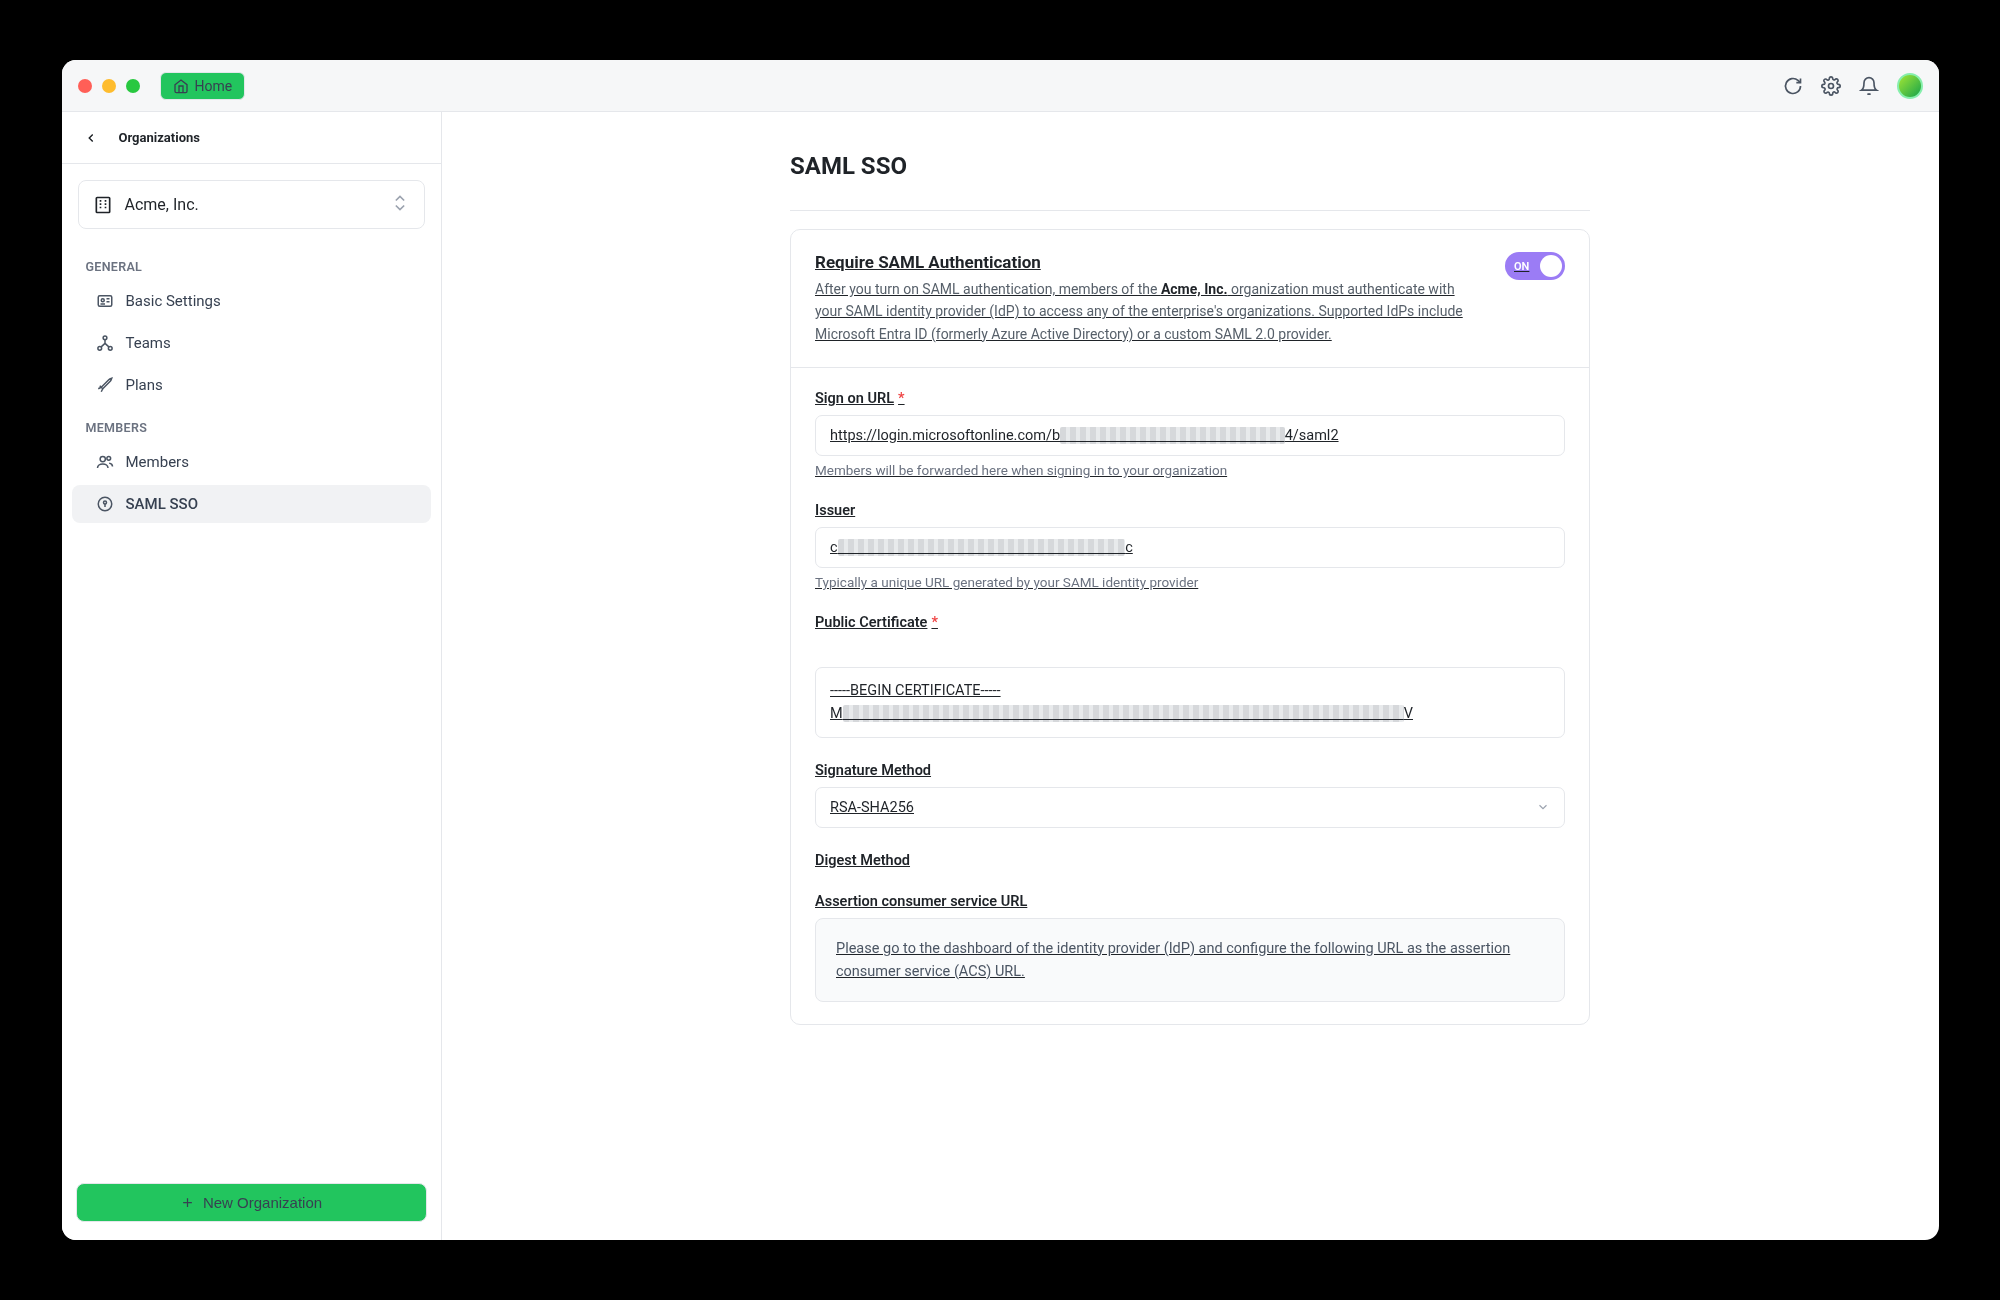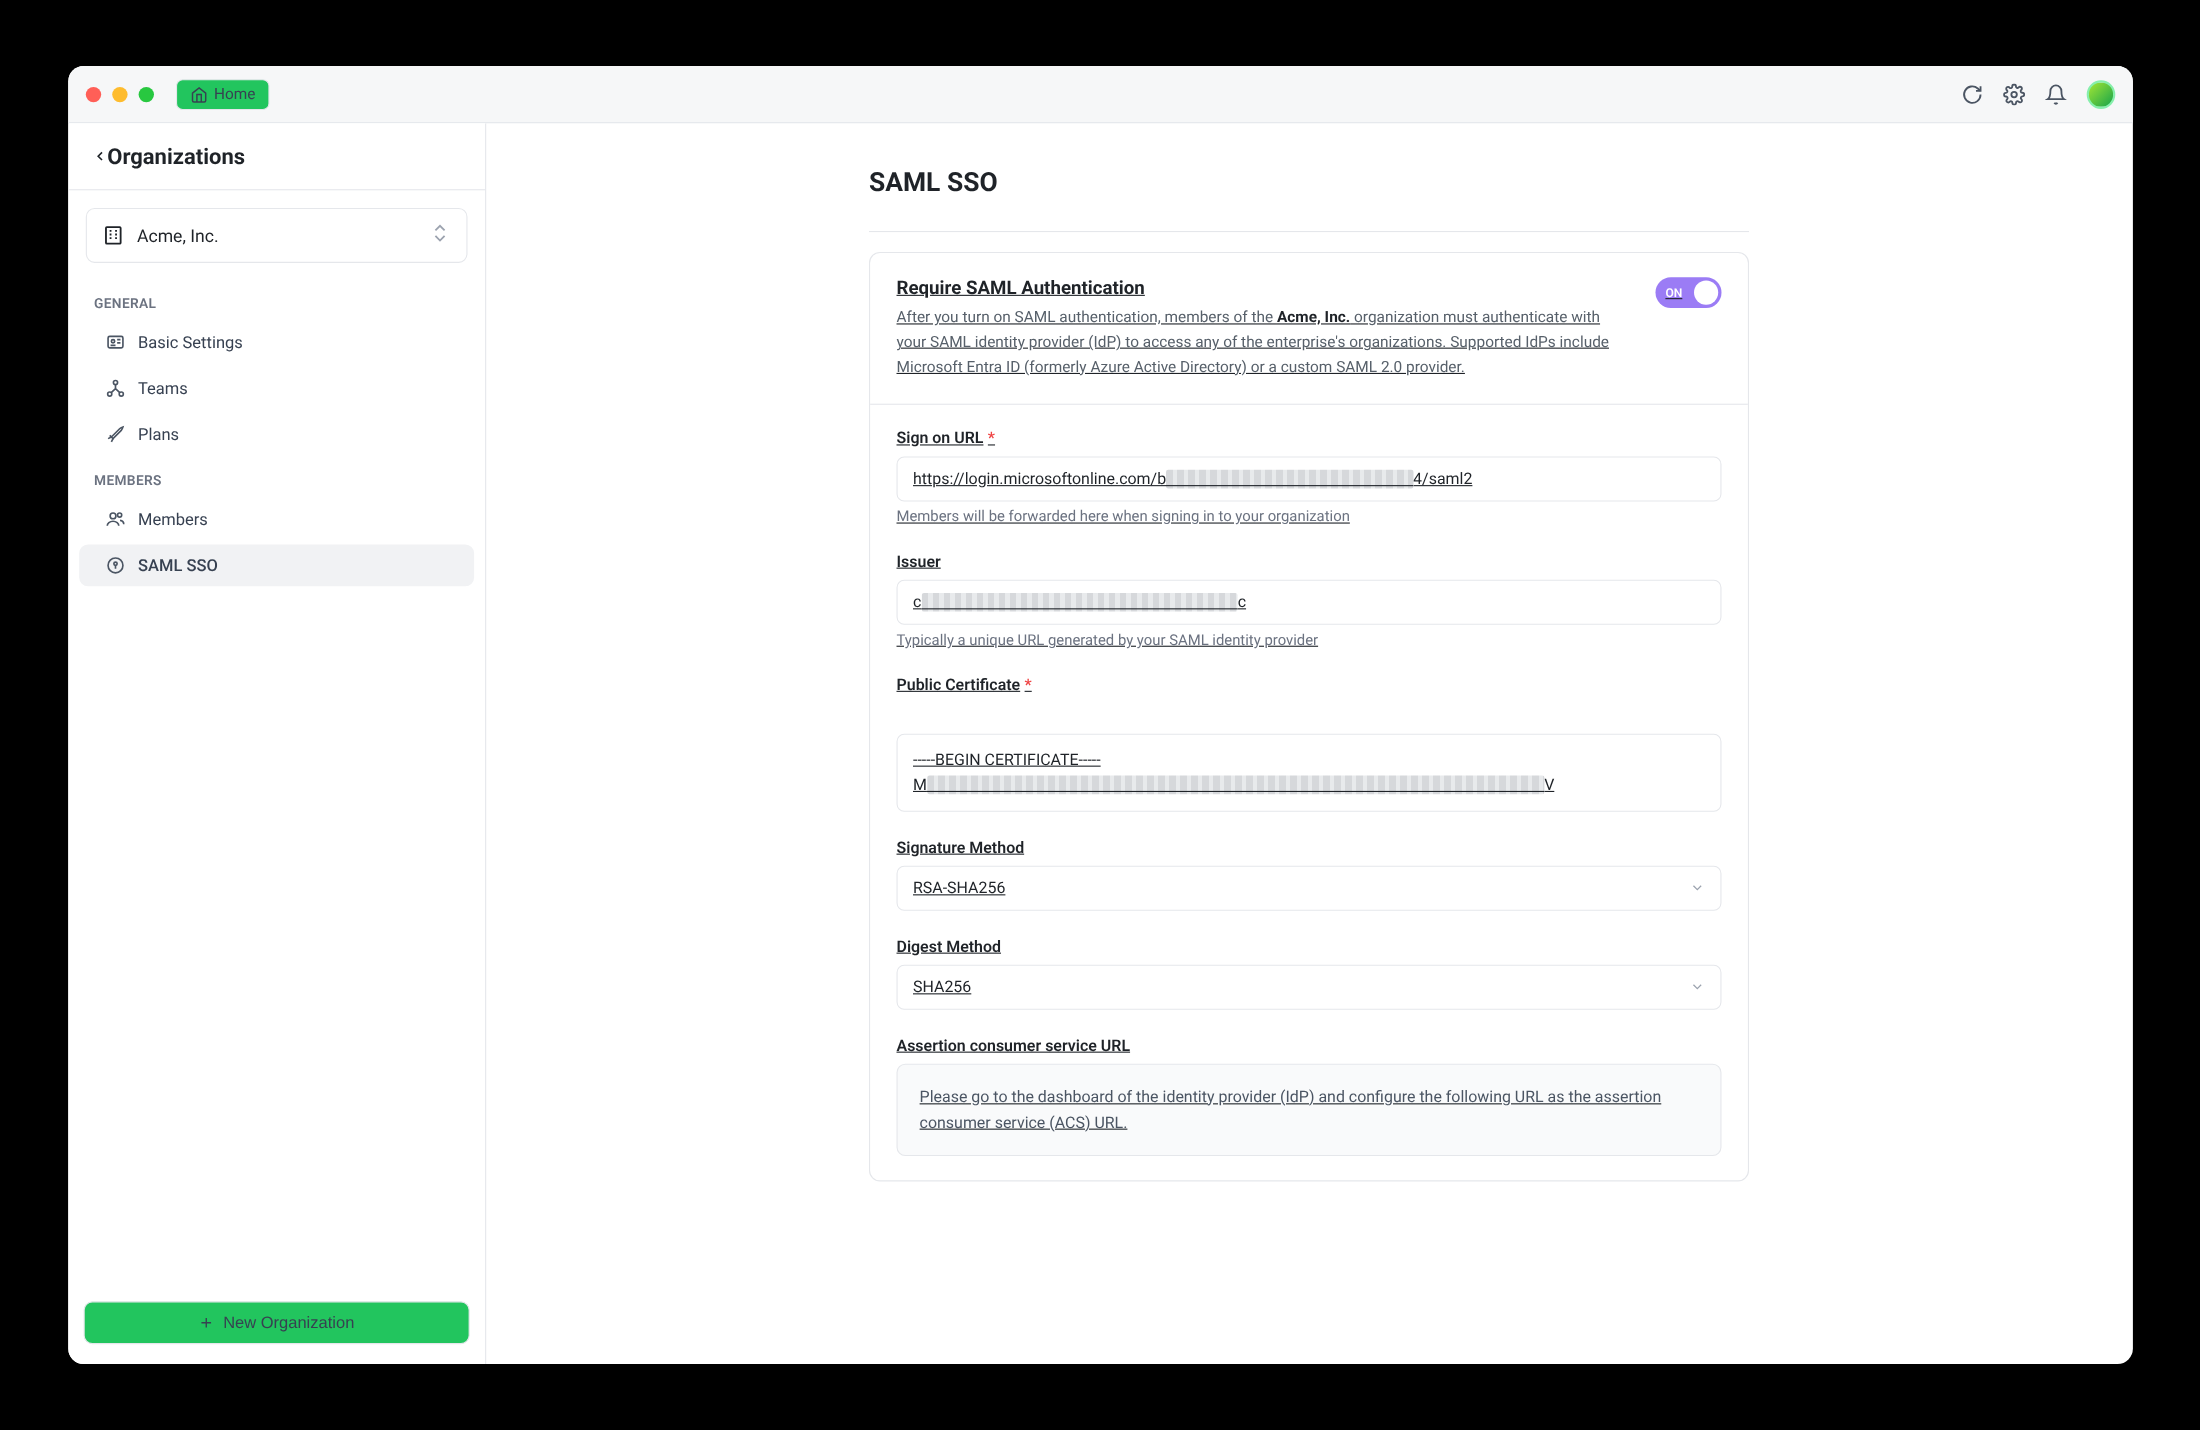--- a/index.html
+++ b/index.html
@@ -56,22 +56,22 @@
 
     
     .sidebar {
       width: 380px; border-right: 1px solid #e5e7eb;
       display: flex; flex-direction: column;
       background: #fff;
     }
     .sidebar-header {
       padding: 18px 22px;
       border-bottom: 1px solid #e5e7eb;
-      display: flex; align-items: center; gap: 0;
-      font-weight: 700; font-size: 20px; text-align: center;
+      display: flex; align-items: center; gap: 21px;
+      font-weight: 700; font-size: 13px; text-align: center;
     }
     .sidebar-header svg { width:14px; height:14px; }
     .org-select-wrap { padding: 16px; }
     .org-select {
       display:flex; align-items:center; gap:12px;
       border: 1px solid #e5e7eb; border-radius: 8px;
       padding: 12px 14px; cursor: pointer;
     }
     .org-select .chevrons { margin-left:auto; color:#9ca3af; }
     .org-select svg { width:20px; height:20px; }
@@ -323,26 +323,20 @@
               <div class="select-input">
                 <span>RSA-SHA256</span>
                 <svg viewBox="0 0 24 24" fill="none" stroke="currentColor" stroke-width="2">
                     <polyline points="6 9 12 15 18 9"></polyline>
                   </svg>
               </div>
             </div>
 
             <div class="form-group">
               <label class="form-label">Digest Method</label>
-              <div class="select-input">
-                <span>SHA256</span>
-                <svg viewBox="0 0 24 24" fill="none" stroke="currentColor" stroke-width="2">
-                    <polyline points="6 9 12 15 18 9"></polyline>
-                  </svg>
-              </div>
             </div>
 
             <div class="form-group">
               <label class="form-label">Assertion consumer service URL</label>
               <div class="info-box">
                 <div>Please go to the dashboard of the identity provider (IdP) and configure the following URL as the assertion consumer service (ACS) URL.</div>
               </div>
             </div>
           </div>
         </div>

